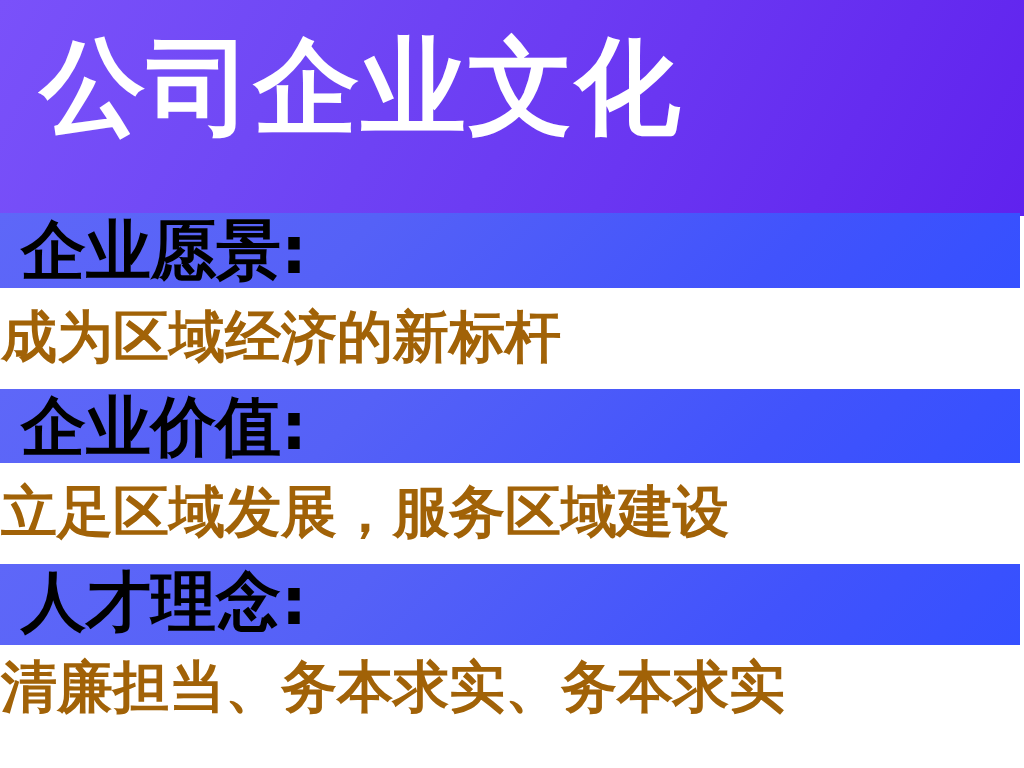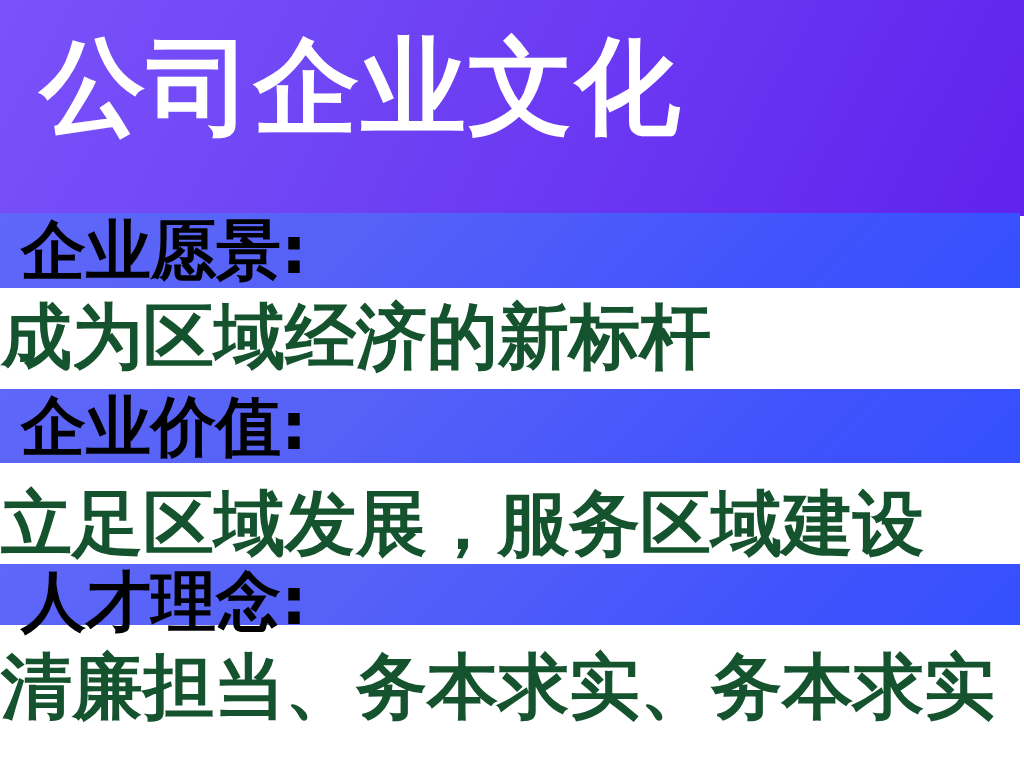--- a/index.html
+++ b/index.html
@@ -56,34 +56,34 @@
     top: 4px;
     font-size: 65px;
     line-height: 68px;
     font-weight: bold;
     color: #000000;
     white-space: nowrap;
   }
 
   #band-1 { top: 213px; }
   #band-2 { top: 389px; height: 74px; }
-  #band-3 { top: 564px; height: 61px; }
+  #band-3 { top: 564px; height: 81px; }
 
   
   .body-line {
     position: absolute;
     left: 1px;
-    font-size: 71px;
+    font-size: 56px;
     line-height: 84px;
     font-weight: bold;
-    color: #14532d;
+    color: #a16207;
     white-space: nowrap;
   }
   #body-1 { top: 295px; }
-  #body-2 { top: 482px; }
+  #body-2 { top: 470px; }
   #body-3 { top: 645px; }
 </style>
 </head>
 <body>
 
 <div class="slide">
 
   <div class="title-banner">
     <div class="title-text">公司企业文化</div>
   </div>

